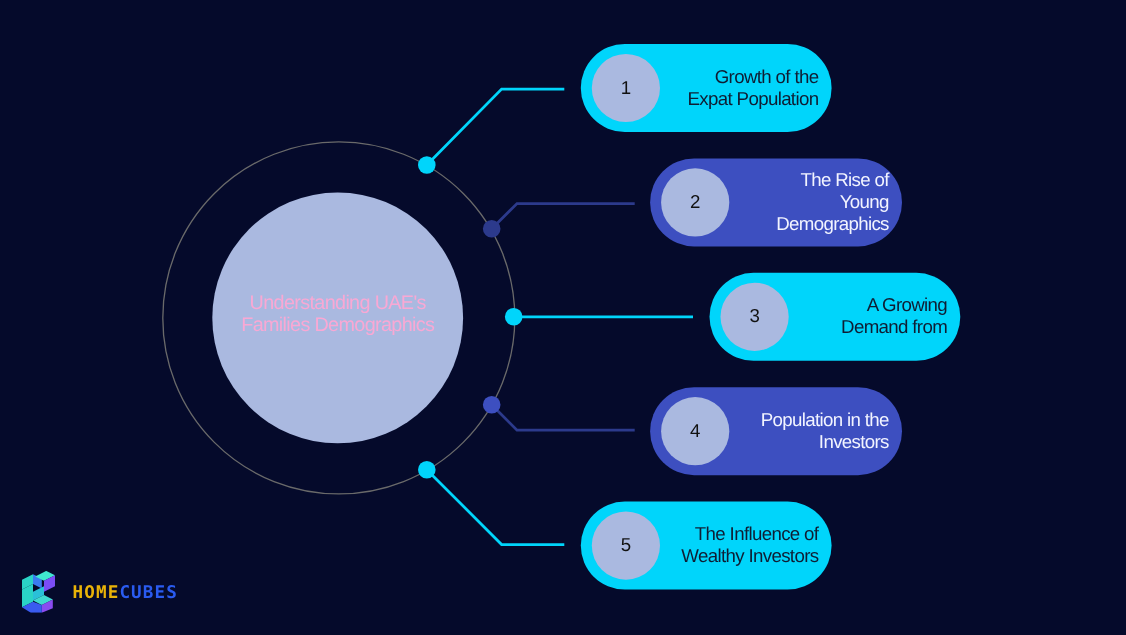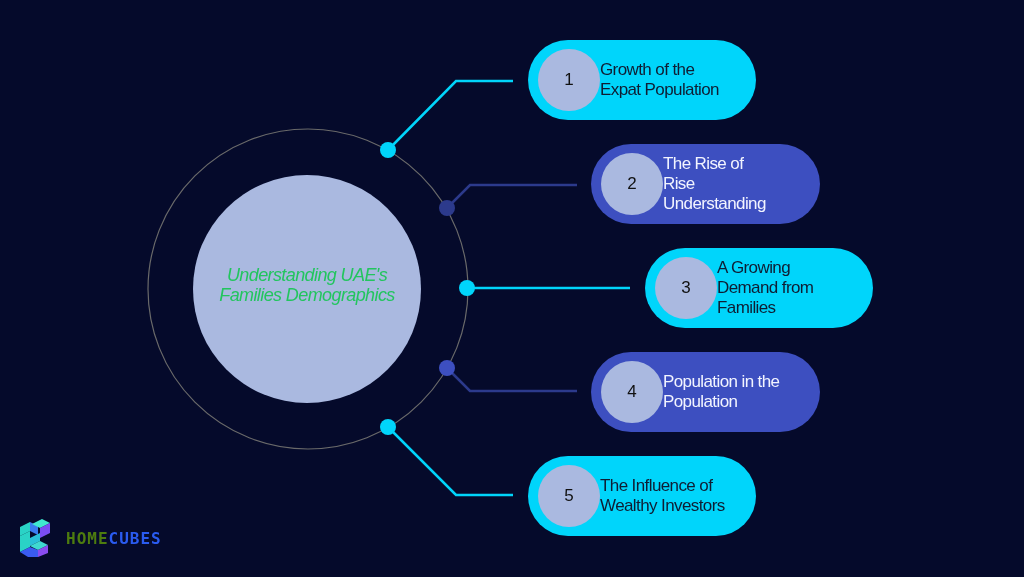--- a/index.html
+++ b/index.html
@@ -5,44 +5,43 @@
     html, body { margin: 0; padding: 0; }
     body {
       width: 1024px; height: 577px; overflow: hidden;
       background: #050a2b;
       font-family: "Liberation Sans", sans-serif;
       position: relative;
     }
     #diagram-svg { position: absolute; left: 0; top: 0; }
     .center-label {
       position: absolute; left: 192px; top: 265px; width: 230px;
-      text-align: center; color: #22c55e;
+      text-align: center; color: #f9a8d4;
       font-size: 18px; line-height: 20px; letter-spacing: -0.6px;
       font-weight: normal;
-      font-style: italic;
     }
     .pill {
       position: absolute; height: 80px; border-radius: 40px;
       display: flex; align-items: center; box-sizing: border-box;
     }
     .pill.cyan { background: #00d5fb; color: #0f1d33; }
     .pill.blue { background: #3d4fc0; color: #f2f4ff; }
     .num-circle {
       width: 62px; height: 62px; border-radius: 50%;
       background: #aab9e0; color: #111; margin-left: 10px;
       display: flex; align-items: center; justify-content: center;
       font-size: 17px; flex-shrink: 0;
     }
     .pill-text {
-      flex: 1; text-align: left; font-size: 17px; line-height: 20px;
+      flex: 1; text-align: right; font-size: 17px; line-height: 20px;
       letter-spacing: -0.6px; padding-right: 12px;
     }
     .logo { position: absolute; left: 16px; top: 519px; display: flex; align-items: center; }
     .logo-text { margin-left: 14px; font-family: "DejaVu Sans Mono", monospace; font-size: 16px; font-weight: bold; letter-spacing: 1px; }
-    .logo-a { color: #4d7c0f; }
+    .logo-a { color: #eab308; }
     .logo-b { color: #2a5bf0; margin-top: 41px; }
   </style>
 </head>
 <body>
 
 <svg id="diagram-svg" width="1024" height="577" xmlns="http://www.w3.org/2000/svg">
   <circle cx="308" cy="289" r="160" fill="none" stroke="#6a6a6a" stroke-width="1.2"></circle>
   <circle cx="307" cy="289" r="114" fill="#aab9e0"></circle>
 
   <polyline points="388,150 456,81 513,81" fill="none" stroke="#00d5fb" stroke-width="2.5"></polyline>
@@ -71,39 +70,38 @@
   <div class="pill-text">
     <div>Growth of the</div>
     <div>Expat Population</div>
   </div>
 </div>
 
 <div class="pill blue" style="left:591px;top:144px;width:229px;">
   <div class="num-circle">2</div>
   <div class="pill-text">
     <div>The Rise of</div>
-    <div>Rise</div>
-    <div>Understanding</div>
+    <div>Young</div>
+    <div>Demographics</div>
   </div>
 </div>
 
 <div class="pill cyan" style="left:645px;top:248px;width:228px;">
   <div class="num-circle">3</div>
   <div class="pill-text">
     <div>A Growing</div>
     <div>Demand from</div>
-    <div>Families</div>
   </div>
 </div>
 
 <div class="pill blue" style="left:591px;top:352px;width:229px;">
   <div class="num-circle">4</div>
   <div class="pill-text">
     <div>Population in the</div>
-    <div>Population</div>
+    <div>Investors</div>
   </div>
 </div>
 
 <div class="pill cyan" style="left:528px;top:456px;width:228px;">
   <div class="num-circle">5</div>
   <div class="pill-text">
     <div>The Influence of</div>
     <div>Wealthy Investors</div>
   </div>
 </div>

